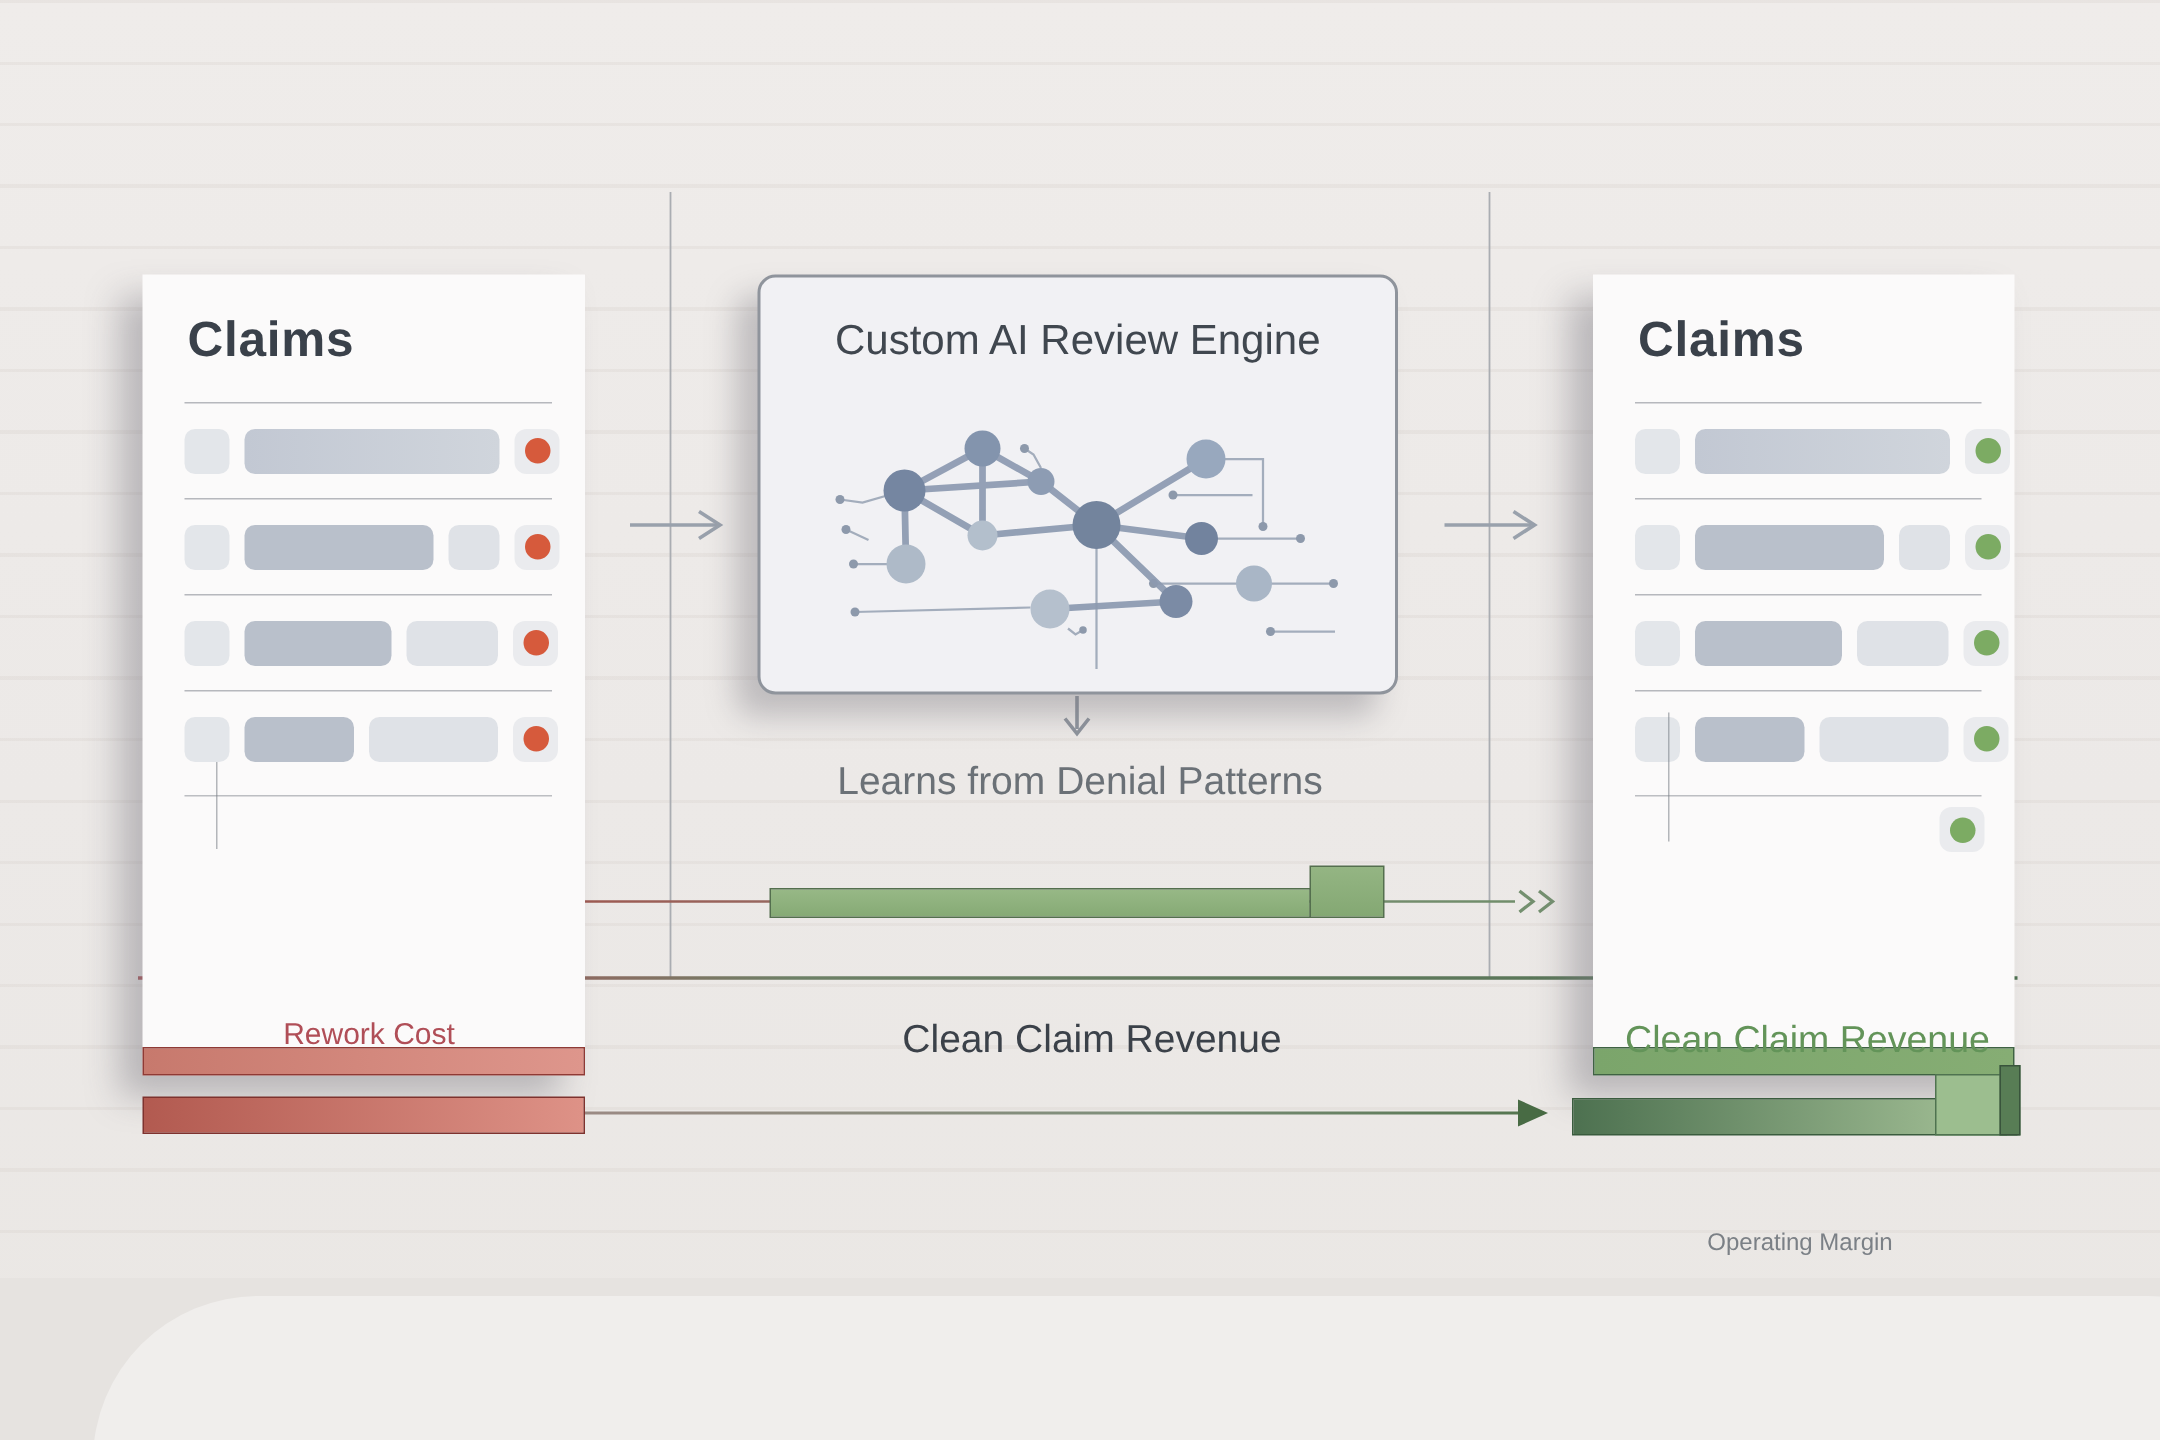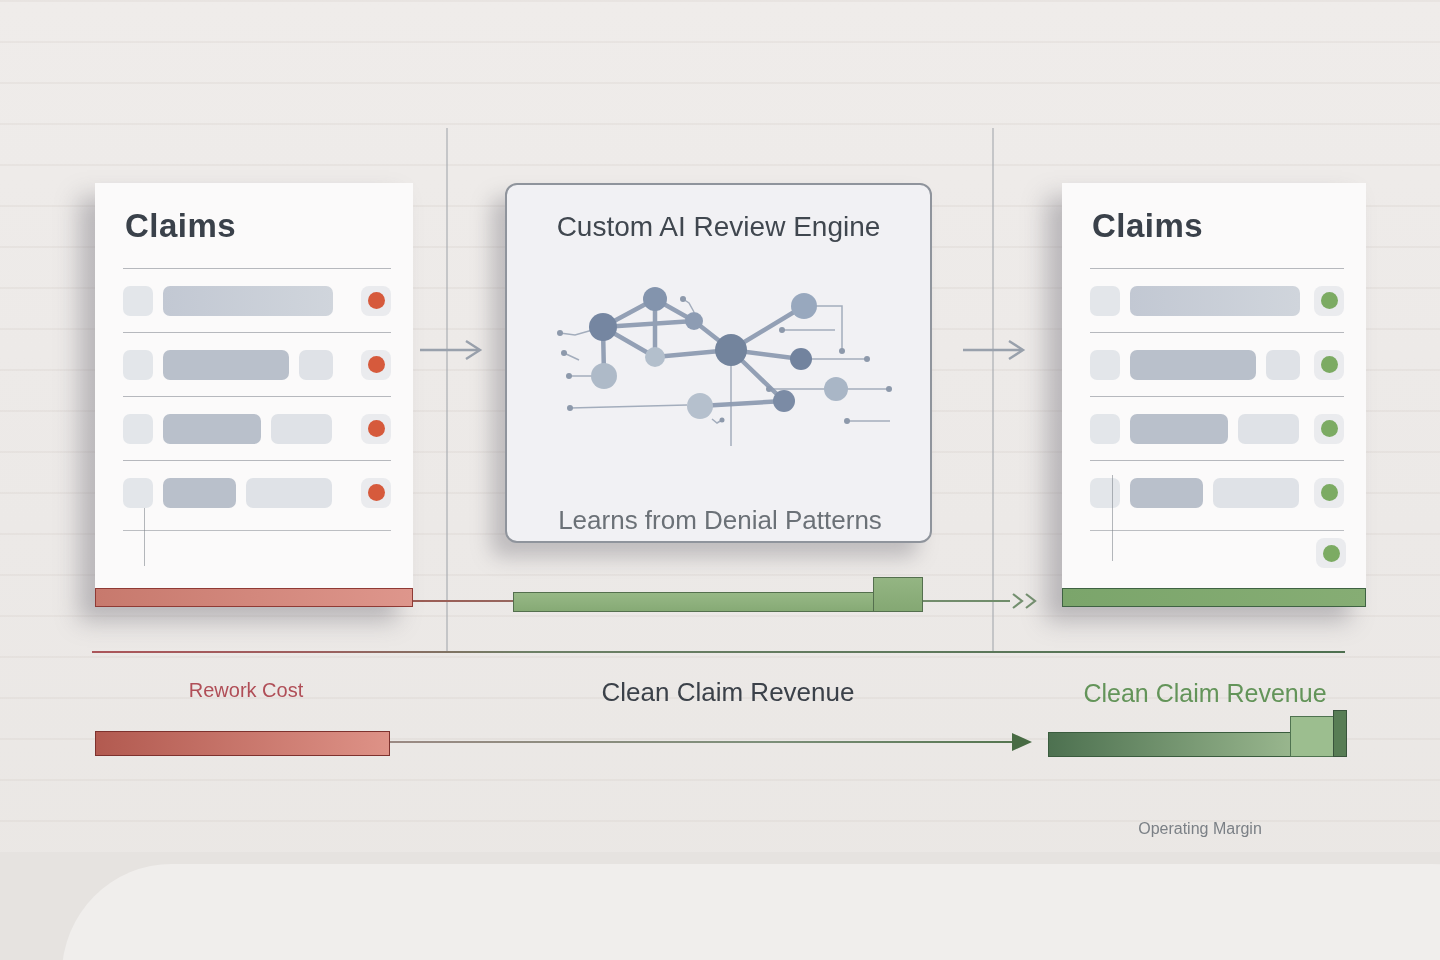--- a/index.html
+++ b/index.html
@@ -9,22 +9,22 @@
     background-image:
       repeating-linear-gradient(180deg, rgba(213,206,201,.28) 0px, rgba(213,206,201,.28) 2px, rgba(0,0,0,0) 2px, rgba(0,0,0,0) 41px),
       linear-gradient(180deg,#efecea 0%, #ece9e7 55%, #eae7e4 100%);
   }
   
   .bottom-band{position:absolute; left:0; top:852px; width:1440px; height:108px; background:#e6e3e0;}
   .bottom-card{position:absolute; left:62px; top:864px; width:1480px; height:300px; background:#f0eeec; border-radius:110px;}
   
   #connectors{position:absolute; left:0; top:0;}
   
-  .claims-card{position:absolute; top:183px; height:424px; background:#fbfafa;
-    box-shadow:-16px 14px 22px rgba(122,120,128,.45);padding-left:23px;}
+  .claims-card{position:absolute; top:183px; height:534px; background:#fbfafa;
+    box-shadow:-16px 14px 22px rgba(122,120,128,.45);}
   .claims-card.left{left:95px; width:295px;}
   .claims-card.right{left:1062px; width:281px;}
   .card-title{position:absolute; top:24px; left:30px; font-size:33px; font-weight:700; color:#3a414a; letter-spacing:.5px;}
   .rows{position:absolute; top:85px; left:28px; right:22px;}
   .claim-row{display:flex; align-items:center; height:63px; gap:10px; border-top:1px solid rgba(125,130,138,.55);}
   .chip{height:30px; border-radius:7px; flex:0 0 auto;}
   .lead{width:30px; background:#e3e6ea;}
   .bar-grad{background:linear-gradient(90deg,#c2c8d3,#d0d5dc);}
   .bar-solid{background:#b9c0cb;}
   .sub{background:#dfe2e7;}
@@ -33,21 +33,21 @@
   .dot{width:17px; height:17px; border-radius:50%;}
   .footer-divider{position:absolute; left:28px; right:22px; top:347px; height:1px; background:rgba(125,130,138,.5);}
   .tick-line{position:absolute; width:1px; background:rgba(120,125,133,.55);}
   .claims-card.left .tick-line{left:49px; top:325px; height:58px;}
   .claims-card.right .tick-line{left:50px; top:292px; height:86px;}
   .extra-dot{position:absolute; right:20px; top:355px;}
   .card-strip{position:absolute; left:0; right:0; bottom:0; height:19px; box-sizing:border-box;}
   .strip-red{background:linear-gradient(90deg,#c7796d,#de968c); border:1.5px solid #8f3a35;}
   .strip-green{background:linear-gradient(90deg,#7ba56b,#86ad74); border:1.5px solid #3f6243;}
   
-  .engine-box{position:absolute; left:505px; top:183px; width:427px; height:360px; box-sizing:border-box;
+  .engine-box{position:absolute; left:505px; top:183px; width:427px; height:280px; box-sizing:border-box;
     background:#f1f1f4; border:2px solid #8f949c; border-radius:12px;
     box-shadow:-14px 14px 20px rgba(122,120,128,.4);}
   .engine-title{margin-top:26px; text-align:center; font-size:28px; font-weight:500; color:#40474f;}
   .engine-net{position:absolute; left:0; top:66px;}
   .engine-caption{position:absolute; left:460px; top:505px; width:520px; text-align:center;
     font-size:26px; color:#6b7177;}
   
   .metric-label{position:absolute; width:400px; text-align:center; font-weight:500;}
   .lbl-rework{left:46px; top:679px; width:400px; font-size:20px; color:#b04e57;}
   .lbl-ccr-mid{left:528px; top:677px; font-size:26px; color:#3b4149;}

